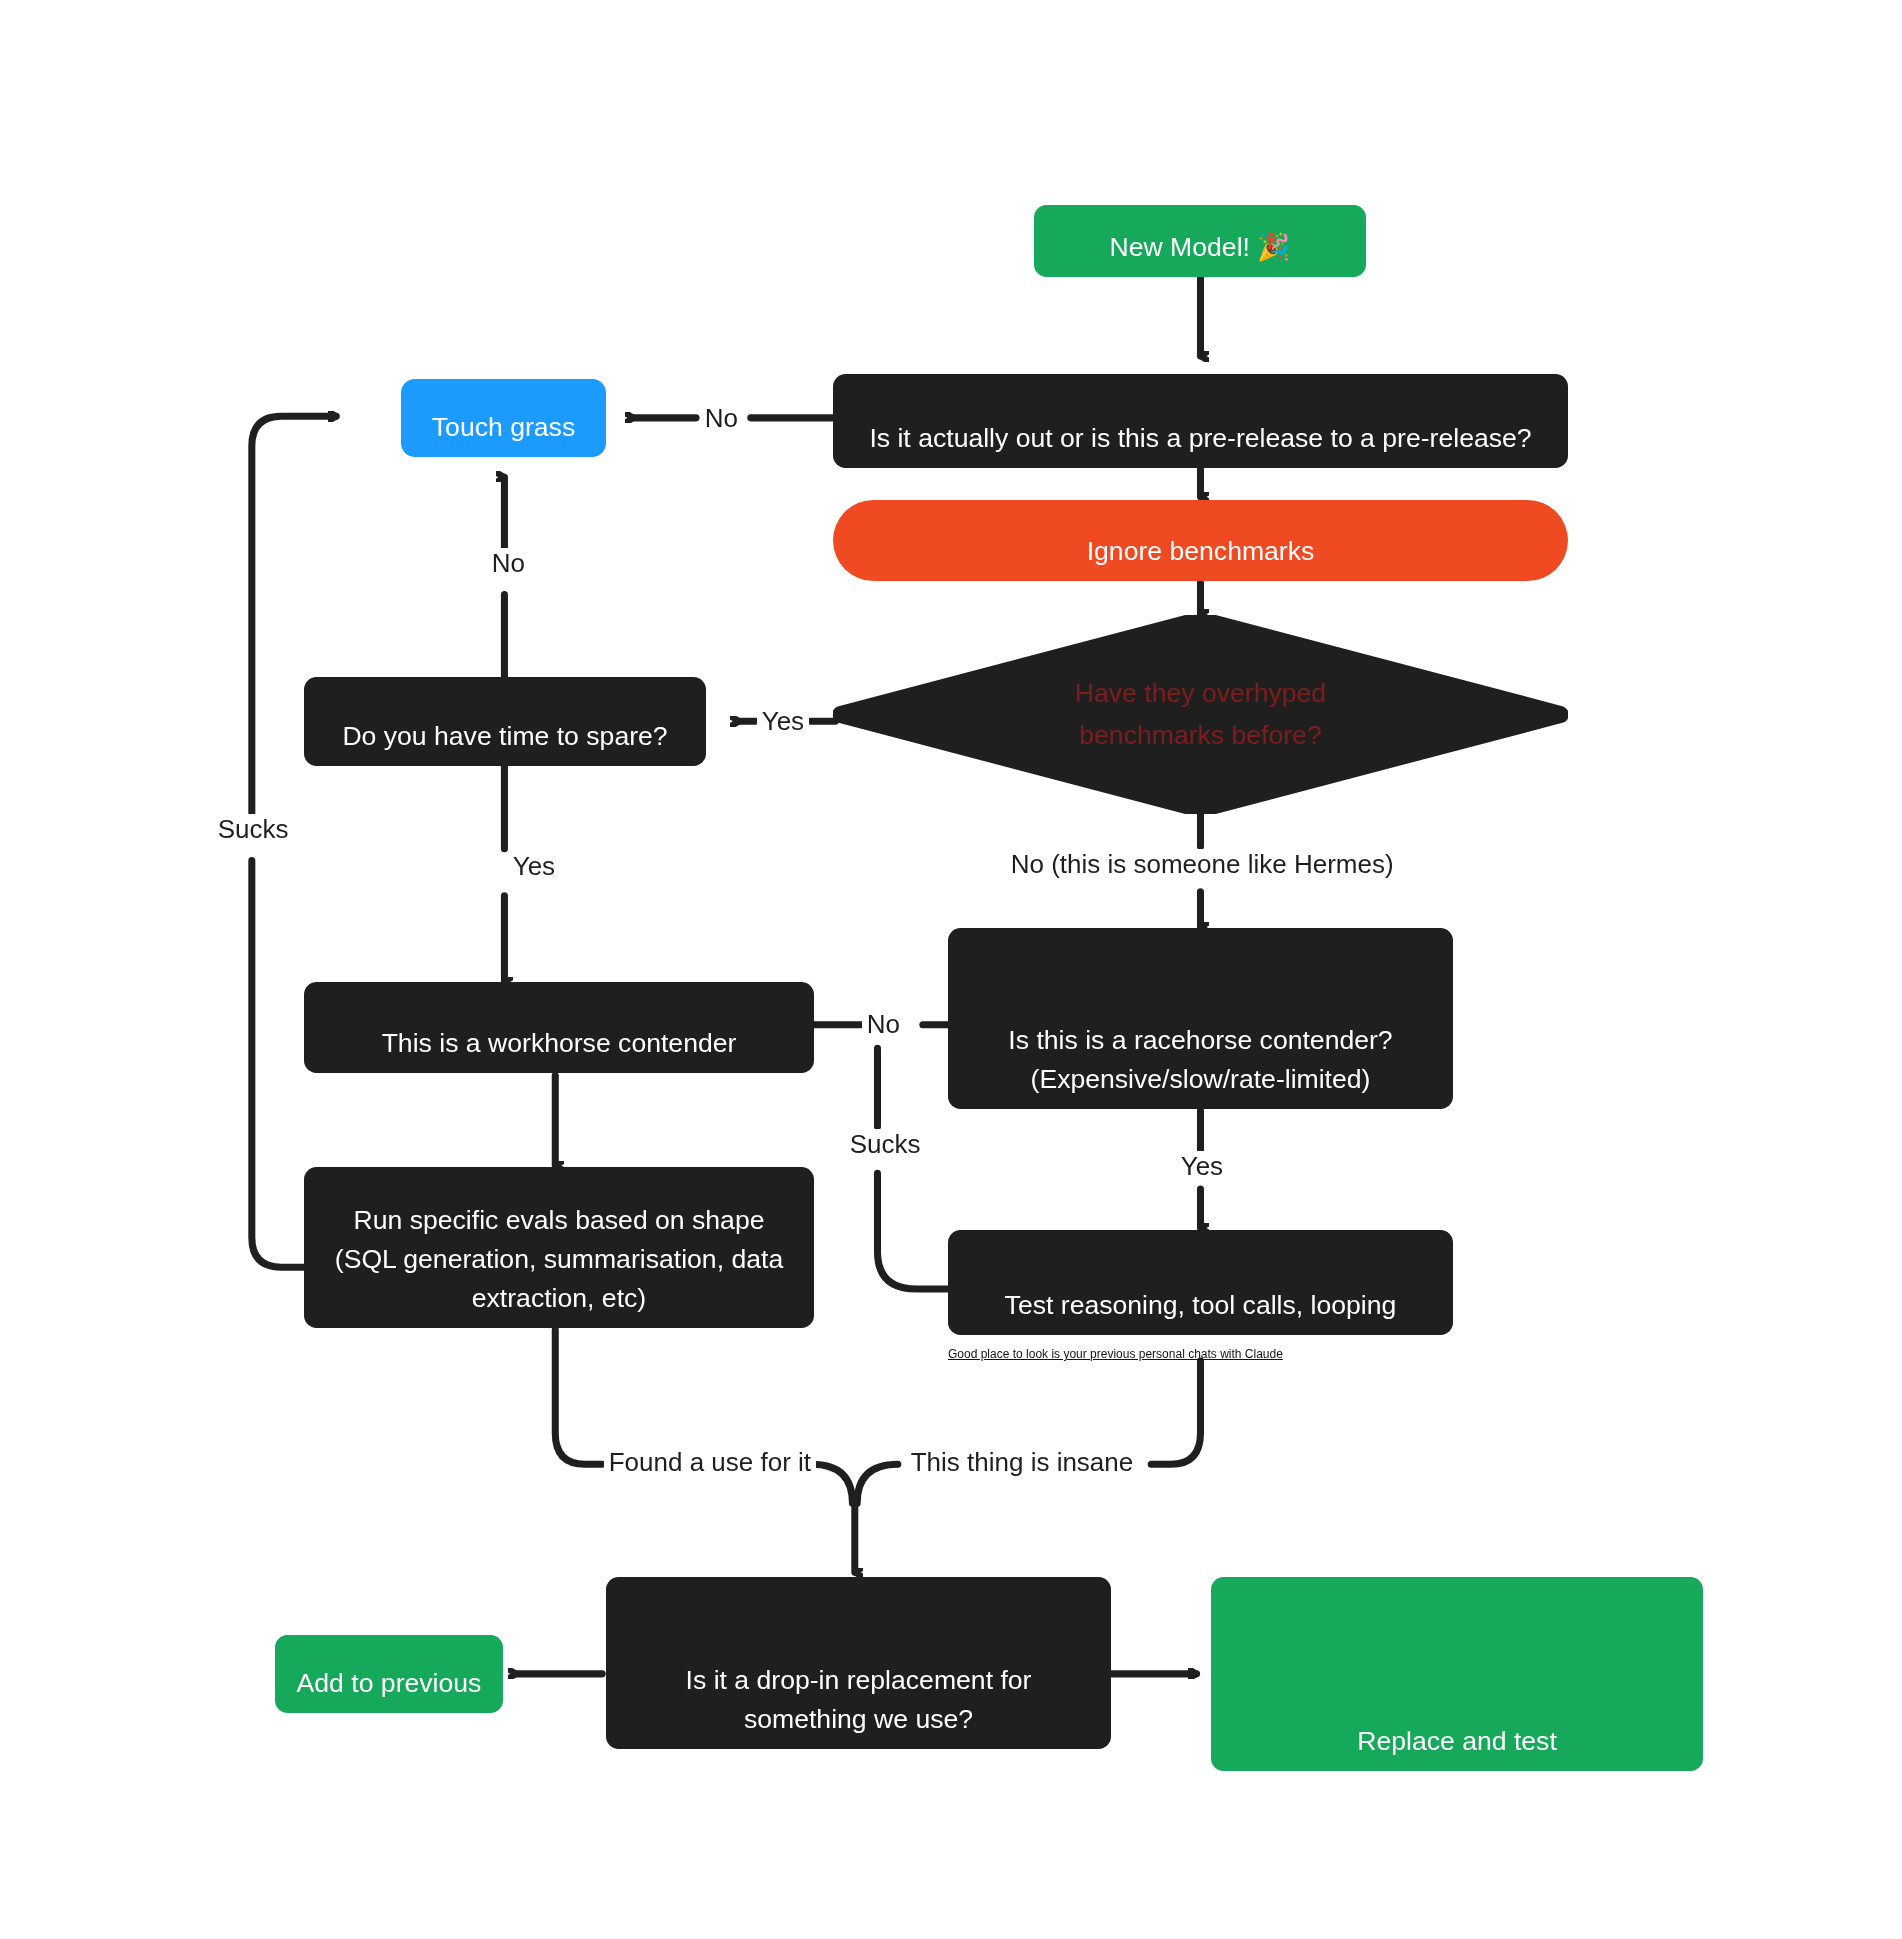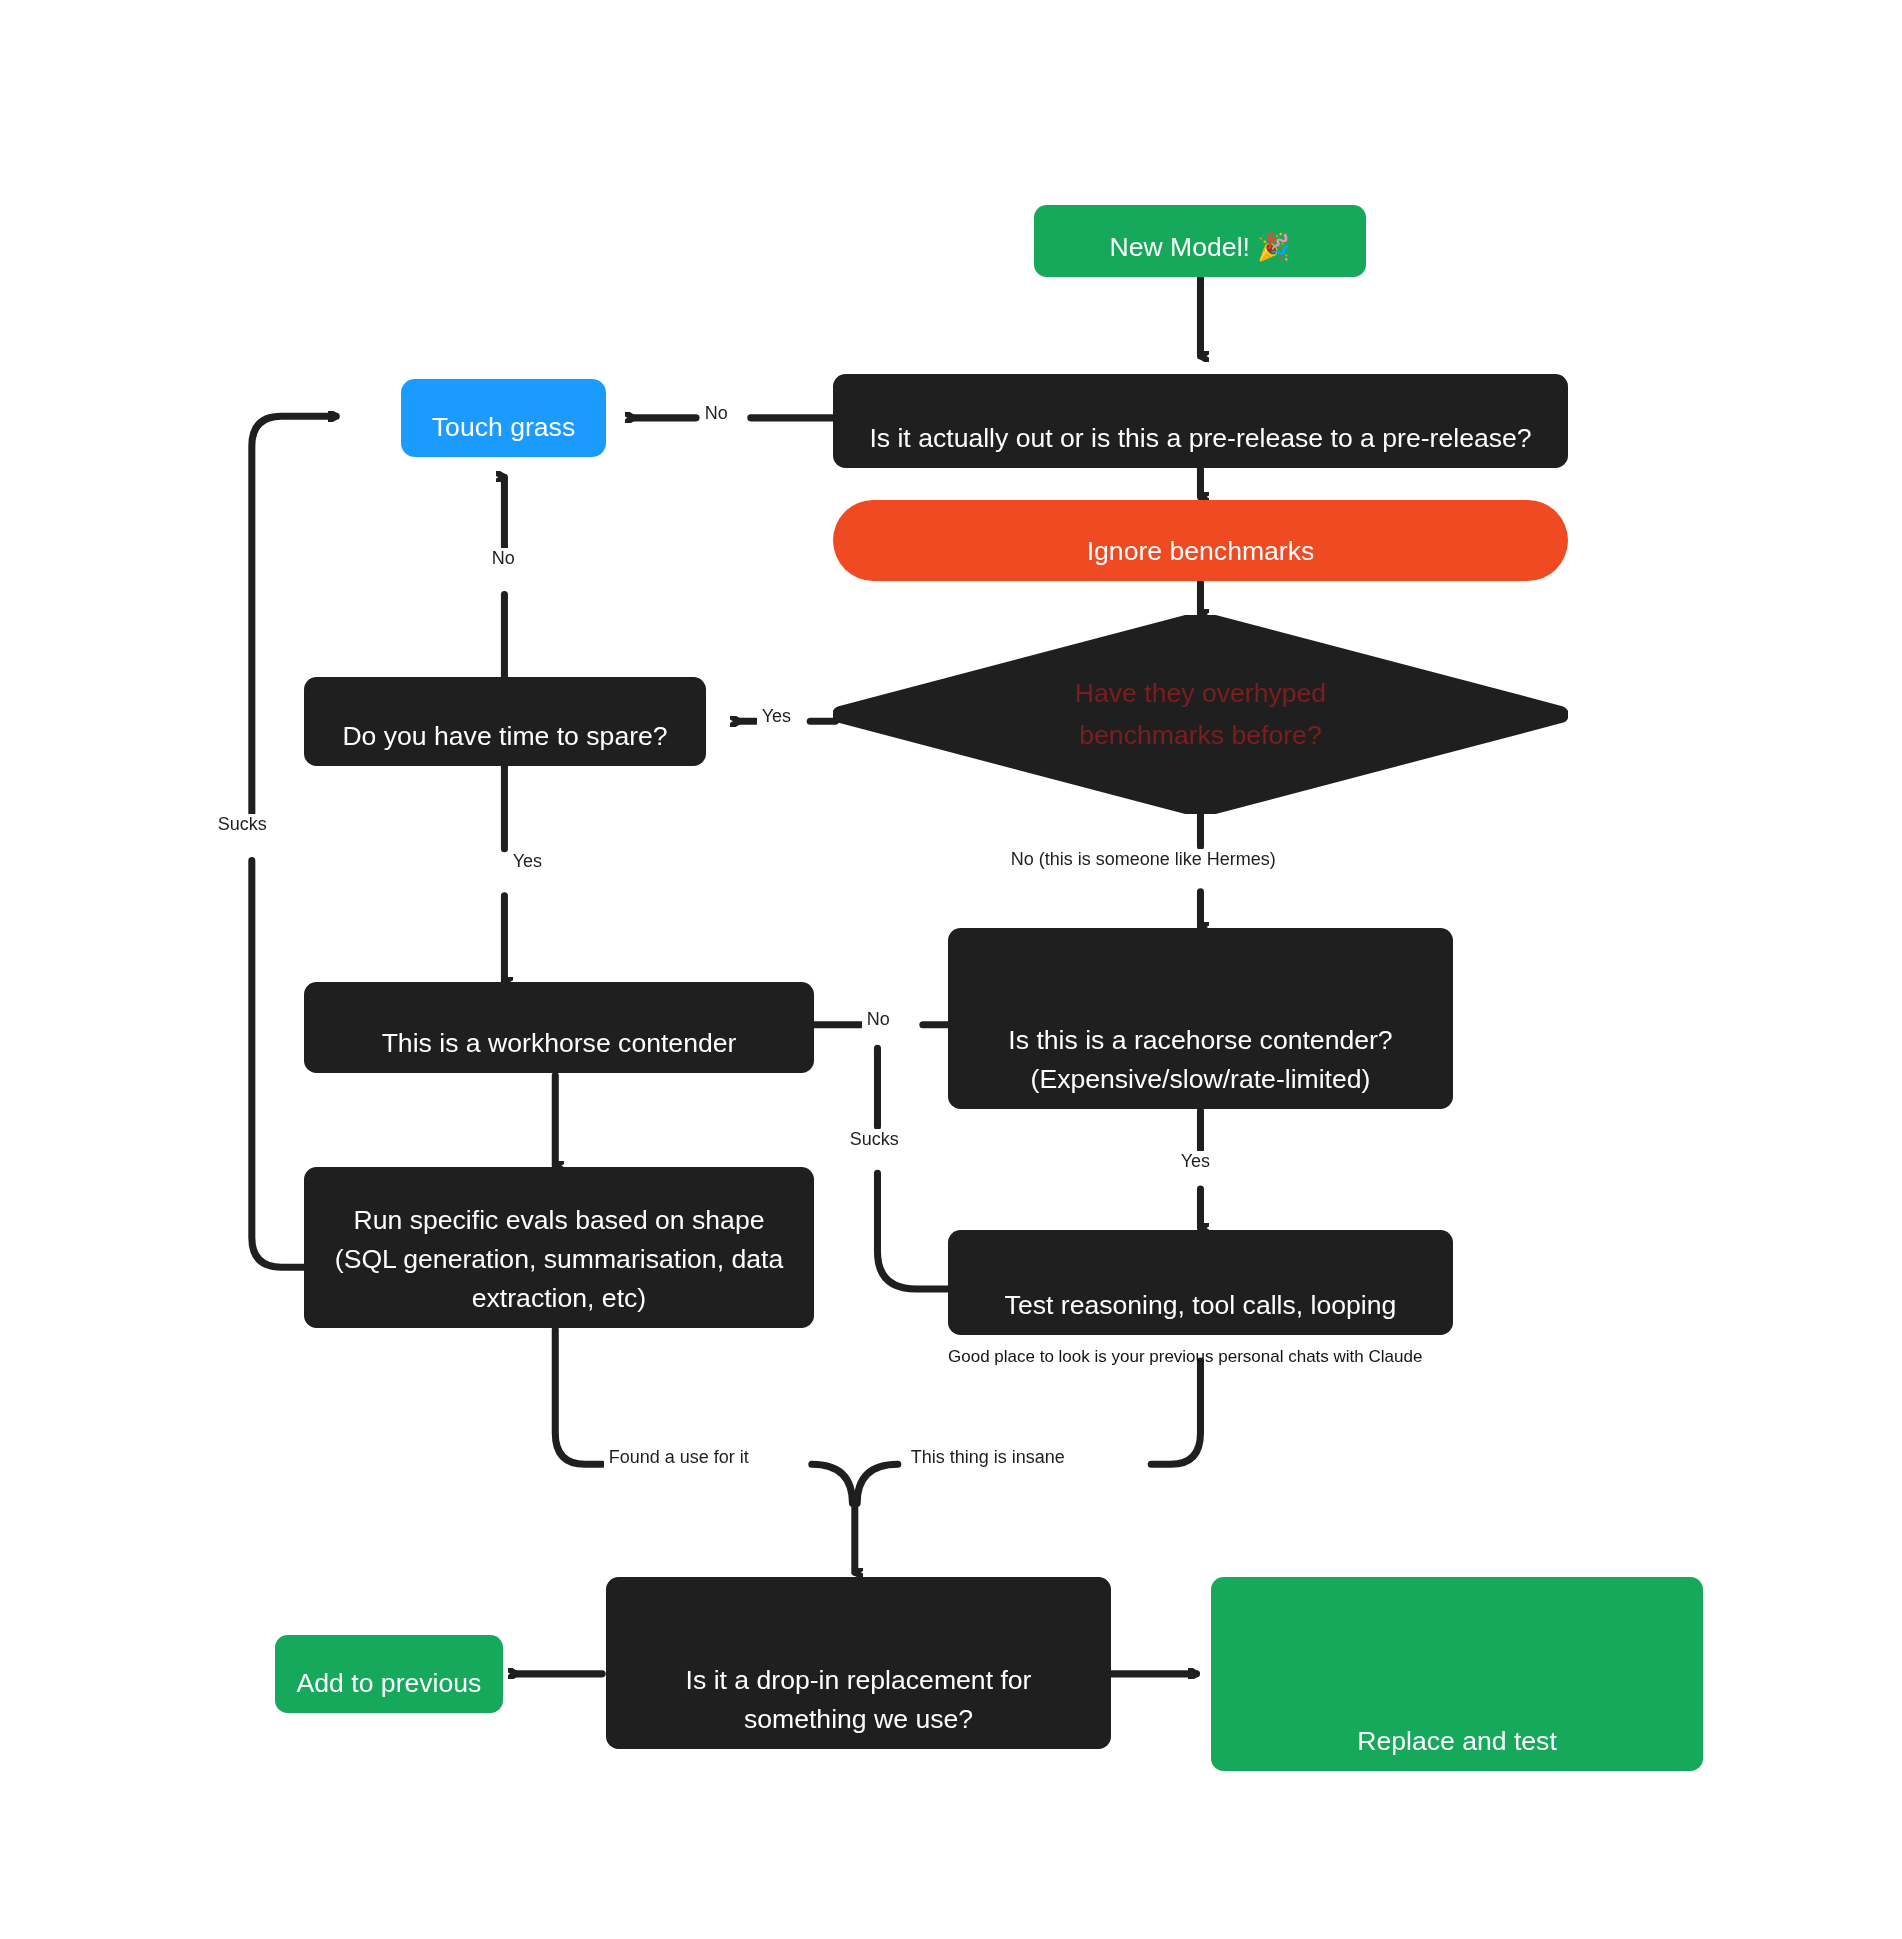--- a/index.html
+++ b/index.html
@@ -59,32 +59,33 @@
     text-align: center;
     color: #7f1d1d;
     font-size: 26.6px;
     line-height: 1.55;
     white-space: pre-line;
     pointer-events: none;
   }
   .edge-label {
     position: absolute;
     color: #1f1f1f;
-    font-size: 18px;
+    font-size: 26px;
     line-height: 1.2;
     white-space: nowrap;
     background: #ffffff;
     padding: 0 4.7px;
   }
   .note {
     position: absolute;
     color: #141414;
-    font-size: 17px;
+    font-size: 12px;
     line-height: 1.2;
     white-space: nowrap;
+    text-decoration: underline;
   }
 </style>
 </head>
 <body>
 
 <div id="canvas">
 
   <svg class="edges" viewBox="0 0 2432 2480">
     <defs>
       <marker id="arrowV" markerWidth="14" markerHeight="14" refX="6" refY="11" orient="auto" markerUnits="userSpaceOnUse">

